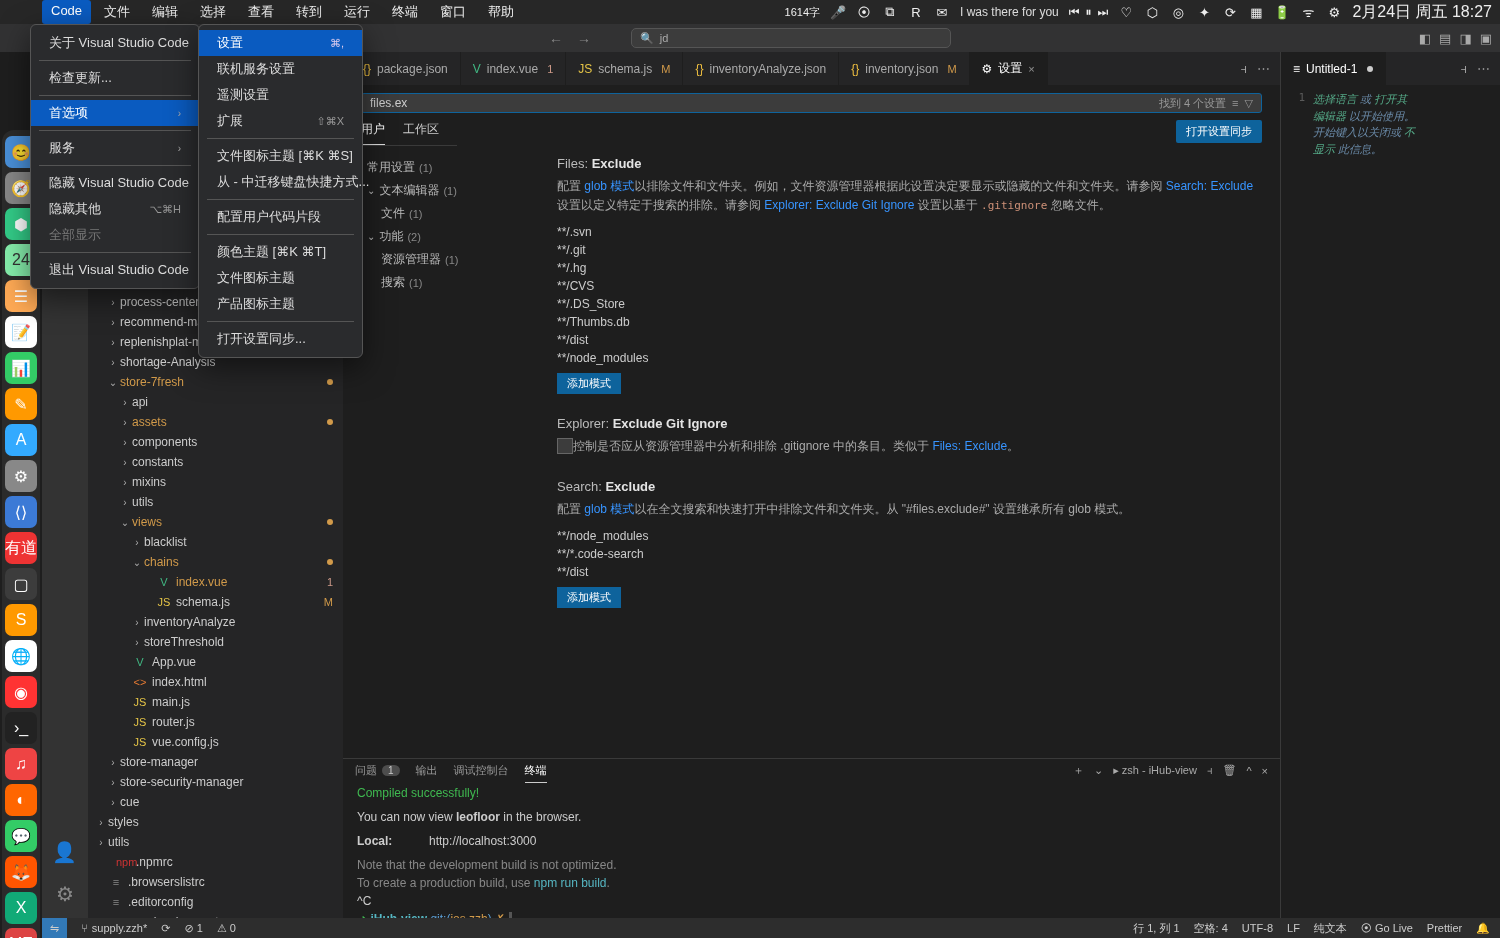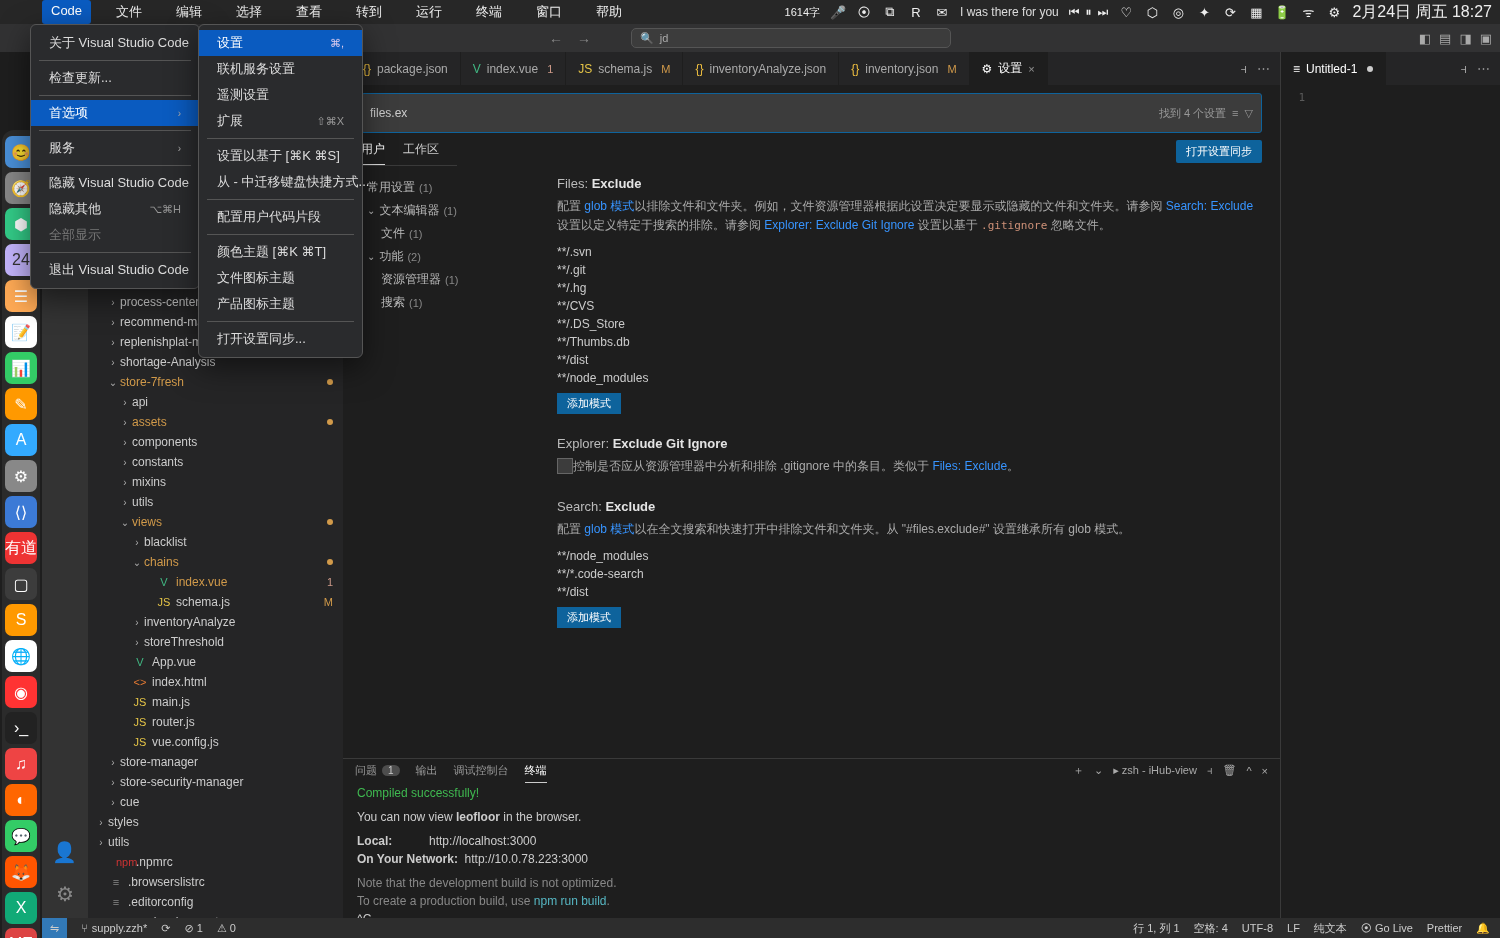--- a/index.html
+++ b/index.html
@@ -1,21 +1,21 @@
 <!DOCTYPE html>
 <html><head>
 <meta charset="utf-8">
 <style>
 * { margin: 0; padding: 0; box-sizing: border-box; font-family: -apple-system, "Helvetica Neue", Arial, sans-serif; }
 body { background: #1e1e1e; color: #ccc; font-size: 12px; overflow: hidden; width: 1500px; height: 938px; position: relative; }
 
 
 .menubar { height: 24px; background: rgba(40,40,40,0.95); display: flex; align-items: center; padding: 0 8px; color: #eee; font-size: 13px; position: relative; z-index: 100; }
 .menubar .apple { font-size: 14px; margin-right: 10px; }
-.menubar .app-menu { display: flex; gap: 16px; padding-left: 24px; }
+.menubar .app-menu { display: flex; gap: 4px; padding-left: 24px; }
 .menubar .app-menu span { padding: 3px 9px; cursor: default; }
 .menubar .app-menu span.active { background: #0a5bc0; color: #fff; border-radius: 3px; }
 .menubar .right { margin-left: auto; display: flex; align-items: center; gap: 10px; font-size: 12px; }
 .menubar .right .icon { width: 16px; height: 16px; display: inline-flex; align-items: center; justify-content: center; font-size: 13px; }
 .menubar .wordcount { font-size: 11px; }
 .menubar .song { font-size: 12px; opacity: 0.9; }
 .menubar .media { display:flex; gap:6px; }
 .menubar .date { font-size: 16px; }
 
 
@@ -67,21 +67,21 @@
 .tab .close { opacity:.5; font-size:11px;}
 .tabs .actions { margin-left: auto; display: flex; align-items: center; gap: 10px; padding: 0 10px; color: #aaa; font-size: 13px; }
 .tab .ficon { font-size: 12px; }
 .ficon.json { color:#f0c040; }
 .ficon.vue { color:#41b883; }
 .ficon.js { color:#e6c547; }
 
 
 .settings-body { flex: 1; display: flex; flex-direction: column; overflow: hidden; }
 .settings-search-row { display:flex; align-items:center; gap:10px; padding: 8px 18px 4px; }
-.settings-search { flex:1; background:#3c3c3c; border:1px solid #0e639c; border-radius:3px; height:40px; display:flex; align-items:center; padding:0 8px; font-size:12px; color:#ccc; justify-content:space-between;}
+.settings-search { flex:1; background:#3c3c3c; border:1px solid #0e639c; border-radius:3px; height:20px; display:flex; align-items:center; padding:0 8px; font-size:12px; color:#ccc; justify-content:space-between;}
 .settings-search .right-ctl { display:flex; gap:6px; align-items:center; color:#999; font-size:11px;}
 .settings-tabs { display:flex; gap:18px; padding: 4px 18px 0; border-bottom:1px solid #3a3a3a; font-size:12px;}
 .settings-tabs .st { padding-bottom:6px; cursor:default; }
 .settings-tabs .st.active { border-bottom:1px solid #ddd; color:#fff;font-family:Liberation Serif, serif;}
 .settings-sync-btn { background:#0e639c; color:#fff; padding:4px 10px; border-radius:2px; font-size:11px; margin-right:18px;}
 .settings-main { flex:1; display:flex; overflow:hidden; }
 .settings-nav { width: 180px; padding: 10px 0 0 24px; font-size:12px; color:#bbb; }
 .settings-nav .nrow { padding: 3px 0; display:flex; align-items:center; gap:4px;}
 .settings-nav .nrow .ct { color:#888; font-size:11px;}
 .settings-nav .nrow.indent { padding-left:14px; }
@@ -218,21 +218,21 @@
     </div>
   <div class="item">
       <span>遥测设置</span>
     </div>
   <div class="item">
       <span>扩展</span>
       <span class="shortcut">⇧⌘X</span>
     </div>
   <div class="sep"></div>
   <div class="item">
-      <span>设置以基于 [⌘K ⌘S]</span>
+      <span>文件图标主题 [⌘K ⌘S]</span>
     </div>
   <div class="item">
       <span>从 - 中迁移键盘快捷方式...</span>
     </div>
   <div class="sep"></div>
   <div class="item">
       <span>配置用户代码片段</span>
     </div>
   <div class="sep"></div>
   <div class="item">
@@ -264,21 +264,21 @@
     <span>▤</span>
     <span>◨</span>
     <span>▣</span>
   </div>
 </div>
 
 <div class="dock">
   <div class="dicon" style="background:#4a90d9">😊</div>
   <div class="dicon" style="background:#888">🧭</div>
   <div class="dicon" style="background:#3c8">⬢</div>
-  <div class="dicon" style="background:#c4b5fd;color:#333">24</div>
+  <div class="dicon" style="background:#86efac;color:#333">24</div>
   <div class="dicon" style="background:#fa5">☰</div>
   <div class="dicon" style="background:#fff;color:#fb0">📝</div>
   <div class="dicon" style="background:#3c6">📊</div>
   <div class="dicon" style="background:#f90">✎</div>
   <div class="dicon" style="background:#3af">A</div>
   <div class="dicon" style="background:#888">⚙</div>
   <div class="dicon" style="background:#3c7ad6">⟨⟩</div>
   <div class="dicon" style="background:#e33">有道</div>
   <div class="dicon" style="background:#3c3c3c">▢</div>
   <div class="dicon" style="background:#f90">S</div>
@@ -654,21 +654,20 @@
           <span>^</span>
           <span>×</span>
         </div>
       </div>
       <div class="terminal-body">
         <div class="green">Compiled successfully!</div>
         <div style="height:6px"></div>
         <div><span>You can now view </span><span class="bold">leofloor</span><span> in the browser.</span></div>
         <div style="height:6px"></div>
         <div><span class="bold">  Local:</span>&nbsp;&nbsp;&nbsp;&nbsp;&nbsp;&nbsp;&nbsp;&nbsp;&nbsp;&nbsp;&nbsp;<span>http://localhost:3000</span></div>
-        <div><span class="bold">  On Your Network:</span>&nbsp;&nbsp;<span>http://10.0.78.223:3000</span></div>
         <div style="height:6px"></div>
         <div class="gray">Note that the development build is not optimized.</div>
         <div><span class="gray">To create a production build, use </span><span class="cyan">npm run build</span><span class="gray">.</span></div>
         <div>^C</div>
         <div><span class="green">➜  </span><span class="cyan bold">iHub-view</span><span class="blue"> git:(</span><span class="yellow">ios.zzh</span><span class="blue">) </span><span class="yellow">✗</span> <span style="background:#555;">&nbsp;</span></div>
       </div>
     </div>
   </div>
 
   <div class="secondary-editor">
@@ -678,20 +677,26 @@
         <span>Untitled-1</span>
         <span class="dot"></span>
       </div>
       <div class="actions">
         <span>⫞</span>
         <span>⋯</span>
       </div>
     </div>
     <div class="content">
       <div class="gutter">1</div>
+      <div class="placeholder">
+        <span class="k">选择语言</span> <span>或</span> <span class="k">打开其</span><br>
+        <span class="k">编辑器</span> <span>以开始使用。</span><br>
+        <span>开始键入以关闭或</span> <span class="k">不</span><br>
+        <span class="k">显示</span> <span>此信息。</span>
+      </div>
     </div>
   </div>
 </div>
 
 <div class="statusbar">
   <div class="sitem remote">⇋</div>
   <div class="sitem">⑂ <span>supply.zzh*</span></div>
   <div class="sitem">⟳</div>
   <div class="sitem">⊘ 1</div>
   <div class="sitem">⚠ 0</div>

